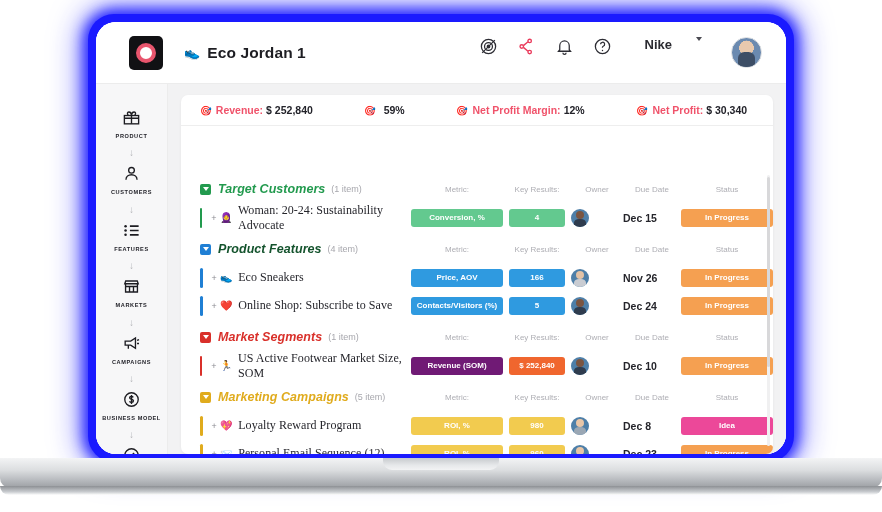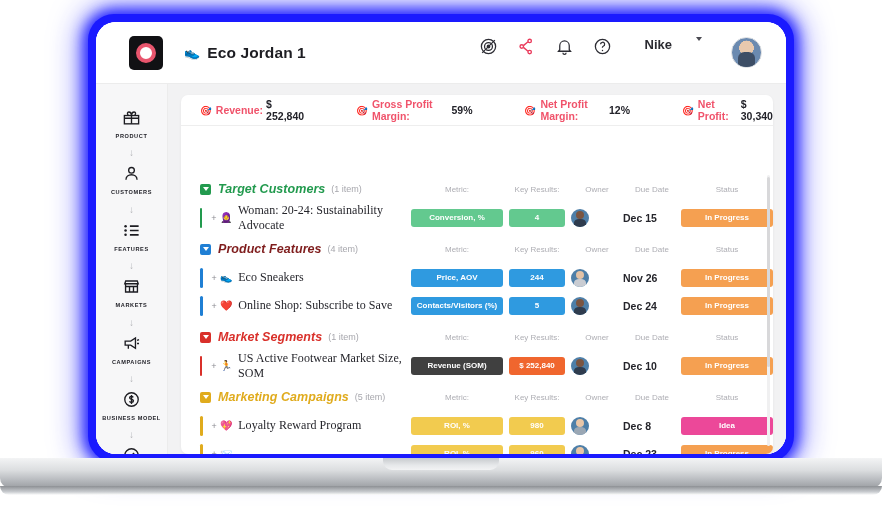--- a/index.html
+++ b/index.html
@@ -373,21 +373,20 @@
 
 
           <div id="metrics" style="gap: 0px;">
               <div class="metric" style="margin-right: 52px;">
                 <span class="m-emoji">🎯</span>
                 <span class="m-name">Revenue:</span>
                 <span class="m-val">$ 252,840</span>
               </div>
               <div class="metric" style="margin-right: 52px;">
                 <span class="m-emoji">🎯</span>
-                <span class="m-name">Gross Profit Margin:</span>
                 <span class="m-val">59%</span>
               </div>
               <div class="metric" style="margin-right: 52px;">
                 <span class="m-emoji">🎯</span>
                 <span class="m-name">Net Profit Margin:</span>
                 <span class="m-val">12%</span>
               </div>
               <div class="metric" style="margin-right: 0px;">
                 <span class="m-emoji">🎯</span>
                 <span class="m-name">Net Profit:</span>
@@ -434,21 +433,21 @@
                   </span>
                   <span class="cell w-status">
                     <span class="pill" style="background:#f5a051">In Progress</span>
                   </span>
                 </span>
               </div>
               <div class="group-head">
                 <span class="grp-caret" style="background:#1f7fd4">
                   <i></i>
                 </span>
-                <span class="grp-title" style="color:#7f1d1d">Product Features</span>
+                <span class="grp-title" style="color:#14532d">Product Features</span>
                 <span class="grp-count">(4 item)</span>
                 <span class="col-heads">
                   <span class="col-h w-metric">Metric:</span>
                   <span class="gap"></span>
                   <span class="col-h w-kr">Key Results:</span>
                   <span class="gap"></span>
                   <span class="col-h w-owner">Owner</span>
                   <span class="col-h w-due">Due Date</span>
                   <span class="col-h w-status">Status</span>
                 </span>
@@ -457,21 +456,21 @@
                 <span class="row-bar" style="background:#1f7fd4"></span>
                 <span class="row-plus">+</span>
                 <span class="row-emoji">👟</span>
                 <span class="row-name">Eco Sneakers</span>
                 <span class="cells">
                   <span class="cell w-metric">
                     <span class="pill" style="background:#2f9ae0">Price, AOV</span>
                   </span>
                   <span class="gap"></span>
                   <span class="cell w-kr">
-                    <span class="pill" style="background:#2f9ae0">244</span>
+                    <span class="pill" style="background:#2f9ae0">166</span>
                   </span>
                   <span class="gap"></span>
                   <span class="cell w-owner">
                     <span class="avatar-row av-b"></span>
                   </span>
                   <span class="cell w-due">
                     <span class="due">Nov 26</span>
                   </span>
                   <span class="cell w-status">
                     <span class="pill" style="background:#f5a051">In Progress</span>
@@ -519,21 +518,21 @@
                   <span class="col-h w-status">Status</span>
                 </span>
               </div>
               <div class="row">
                 <span class="row-bar" style="background:#d9302a"></span>
                 <span class="row-plus">+</span>
                 <span class="row-emoji">🏃</span>
                 <span class="row-name">US Active Footwear Market Size, SOM</span>
                 <span class="cells">
                   <span class="cell w-metric">
-                    <span class="pill" style="background:#404040">Revenue (SOM)</span>
+                    <span class="pill" style="background:#701a75">Revenue (SOM)</span>
                   </span>
                   <span class="gap"></span>
                   <span class="cell w-kr">
                     <span class="pill" style="background:#f0662e">$ 252,840</span>
                   </span>
                   <span class="gap"></span>
                   <span class="cell w-owner">
                     <span class="avatar-row av-a"></span>
                   </span>
                   <span class="cell w-due">
@@ -582,20 +581,21 @@
                   </span>
                   <span class="cell w-status">
                     <span class="pill" style="background:#ec4899">Idea</span>
                   </span>
                 </span>
               </div>
               <div class="row">
                 <span class="row-bar" style="background:#e0ab1d"></span>
                 <span class="row-plus">+</span>
                 <span class="row-emoji">📨</span>
+                <span class="row-name">Personal Email Sequence (12)</span>
                 <span class="cells">
                   <span class="cell w-metric">
                     <span class="pill" style="background:#f2cb4f">ROI, %</span>
                   </span>
                   <span class="gap"></span>
                   <span class="cell w-kr">
                     <span class="pill" style="background:#f2cb4f">960</span>
                   </span>
                   <span class="gap"></span>
                   <span class="cell w-owner">

